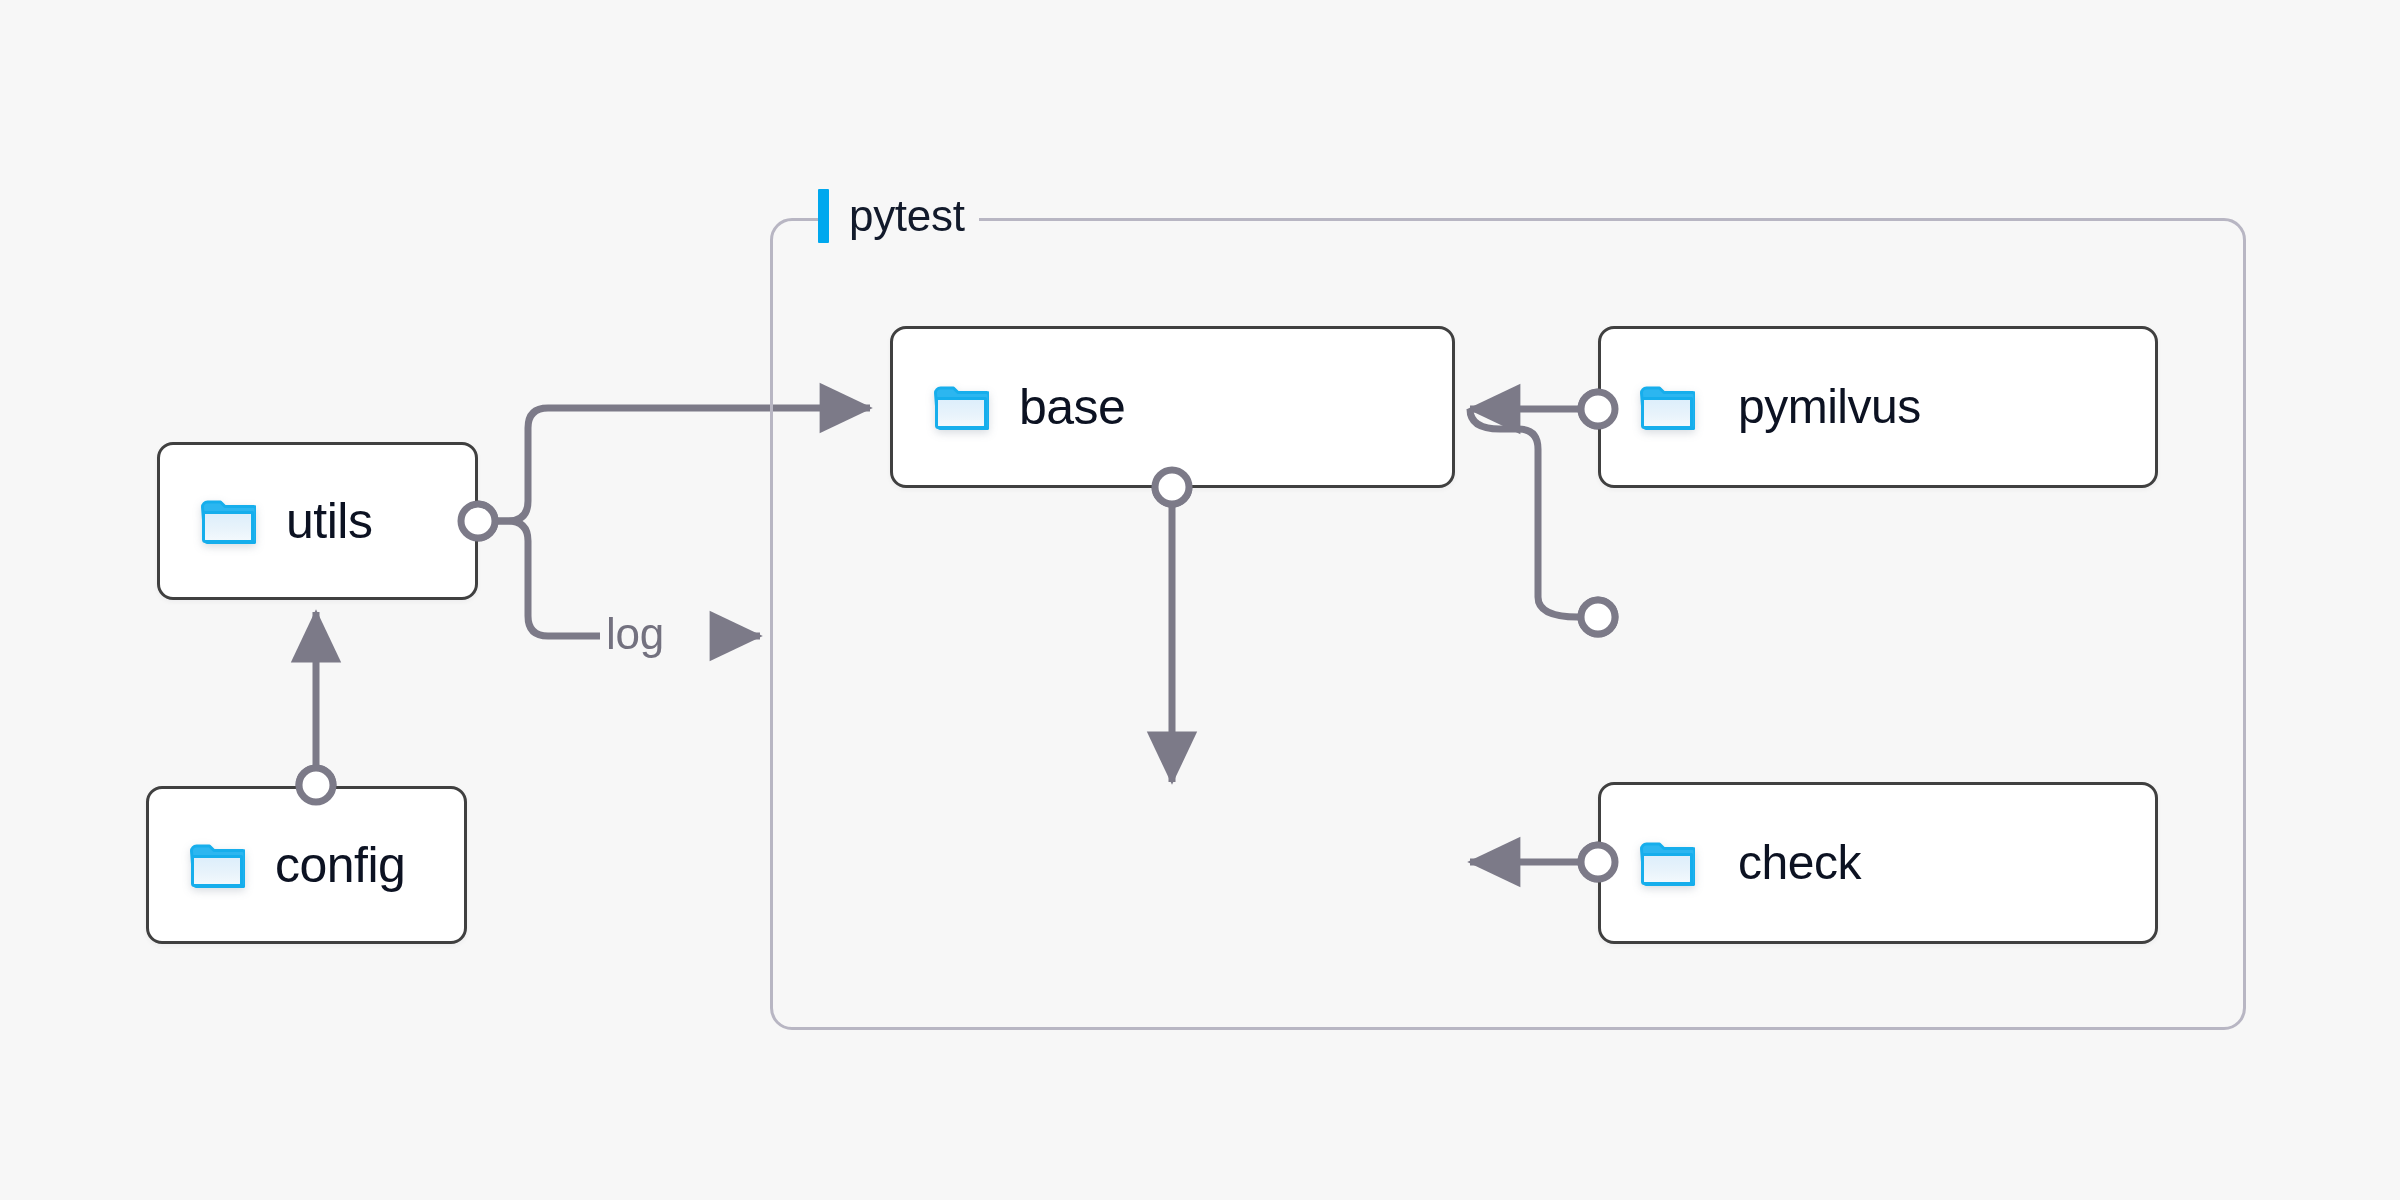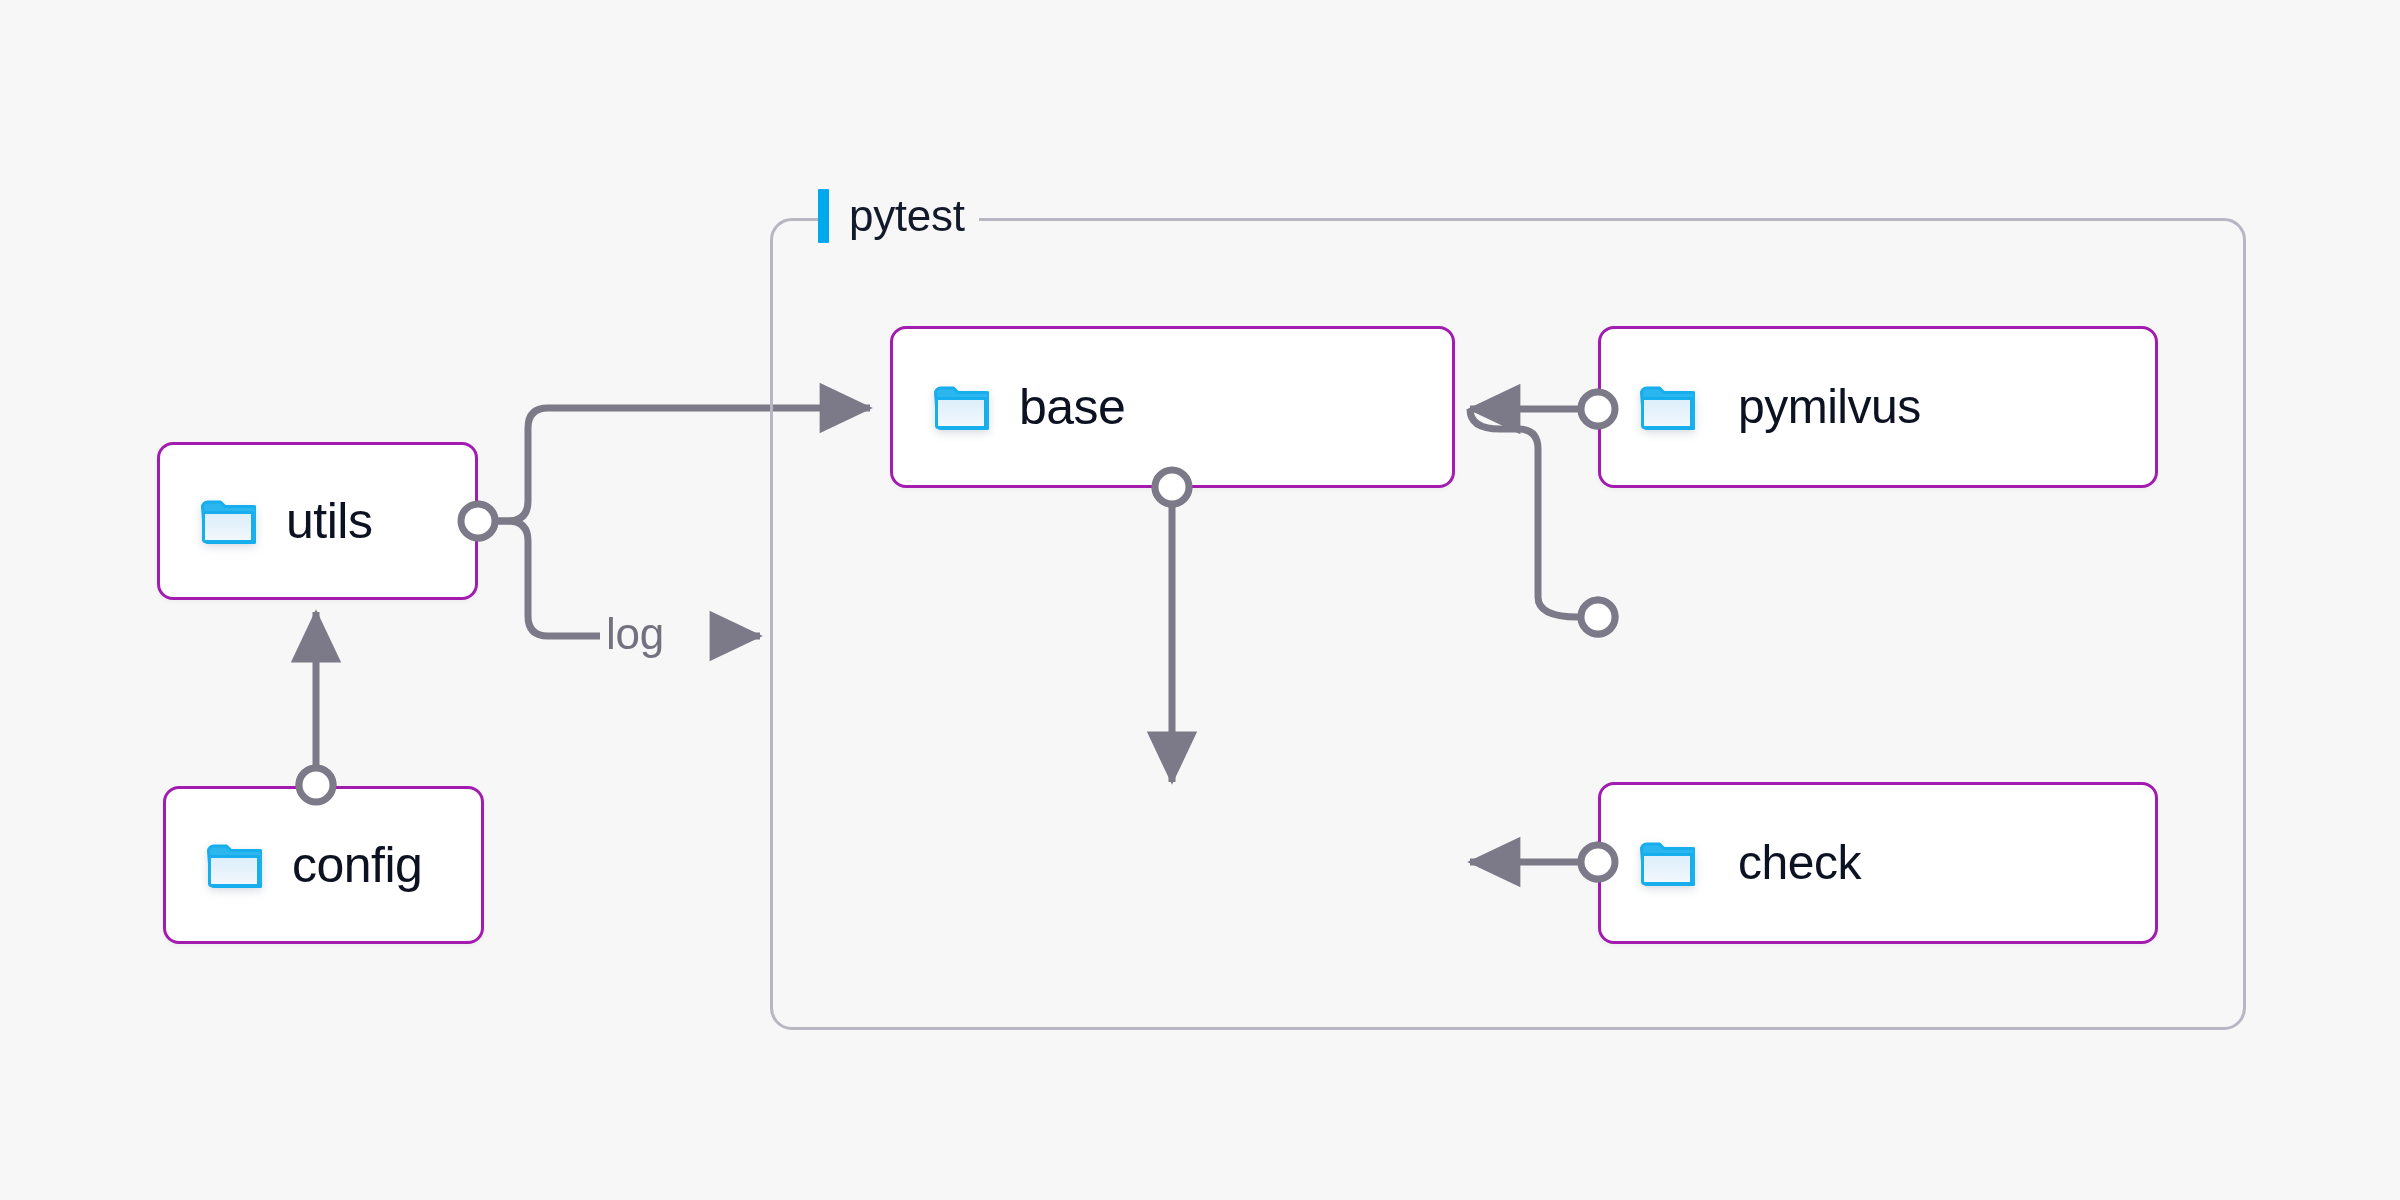--- a/index.html
+++ b/index.html
@@ -60,21 +60,21 @@
     font-family: "Liberation Sans", sans-serif;
     letter-spacing: -0.3px;
     white-space: nowrap;
     line-height: 1;
   }
 
   
   .node {
     position: absolute;
     background: #ffffff;
-    border: 3px solid #a21caf;
+    border: 3px solid #404040;
     border-radius: 16px;
     box-sizing: border-box;
     display: flex;
     align-items: center;
     box-shadow: 0 2px 5px rgba(30,30,50,0.045);
   }
   .node-inner {
     display: flex;
     align-items: center;
     gap: 30px;
@@ -172,21 +172,21 @@
       <span class="folder-icon">
         <svg viewBox="0 0 56 46" width="56" height="46">
           <path d="M2.5,9 a5,5 0 0 1 5,-5 h13 l4.5,4.5 h28.5 a2.5,2.5 0 0 1 2.5,2.5 v31 a2.5,2.5 0 0 1 -2.5,2.5 h-46 a2.5,2.5 0 0 1 -2.5,-2.5 z" fill="#2cb6f0" stroke="#16aeec" stroke-width="3" stroke-linejoin="round"></path>
           <path d="M3.5,14.5 h49 v27 a2,2 0 0 1 -2,2 h-45 a2,2 0 0 1 -2,-2 z" fill="url(#folderGrad)" stroke="#16aeec" stroke-width="3" stroke-linejoin="round"></path>
         </svg>
       </span>
       <span class="node-label">utils</span>
     </div>
   </div>
 
-  <div class="node" style="left:163px; top:786px; width:321px; height:158px;">
+  <div class="node" style="left:146px; top:786px; width:321px; height:158px;">
     <div class="node-inner">
       <span class="folder-icon">
         <svg viewBox="0 0 56 46" width="56" height="46">
           <path d="M2.5,9 a5,5 0 0 1 5,-5 h13 l4.5,4.5 h28.5 a2.5,2.5 0 0 1 2.5,2.5 v31 a2.5,2.5 0 0 1 -2.5,2.5 h-46 a2.5,2.5 0 0 1 -2.5,-2.5 z" fill="#2cb6f0" stroke="#16aeec" stroke-width="3" stroke-linejoin="round"></path>
           <path d="M3.5,14.5 h49 v27 a2,2 0 0 1 -2,2 h-45 a2,2 0 0 1 -2,-2 z" fill="url(#folderGrad)" stroke="#16aeec" stroke-width="3" stroke-linejoin="round"></path>
         </svg>
       </span>
       <span class="node-label">config</span>
     </div>
   </div>

